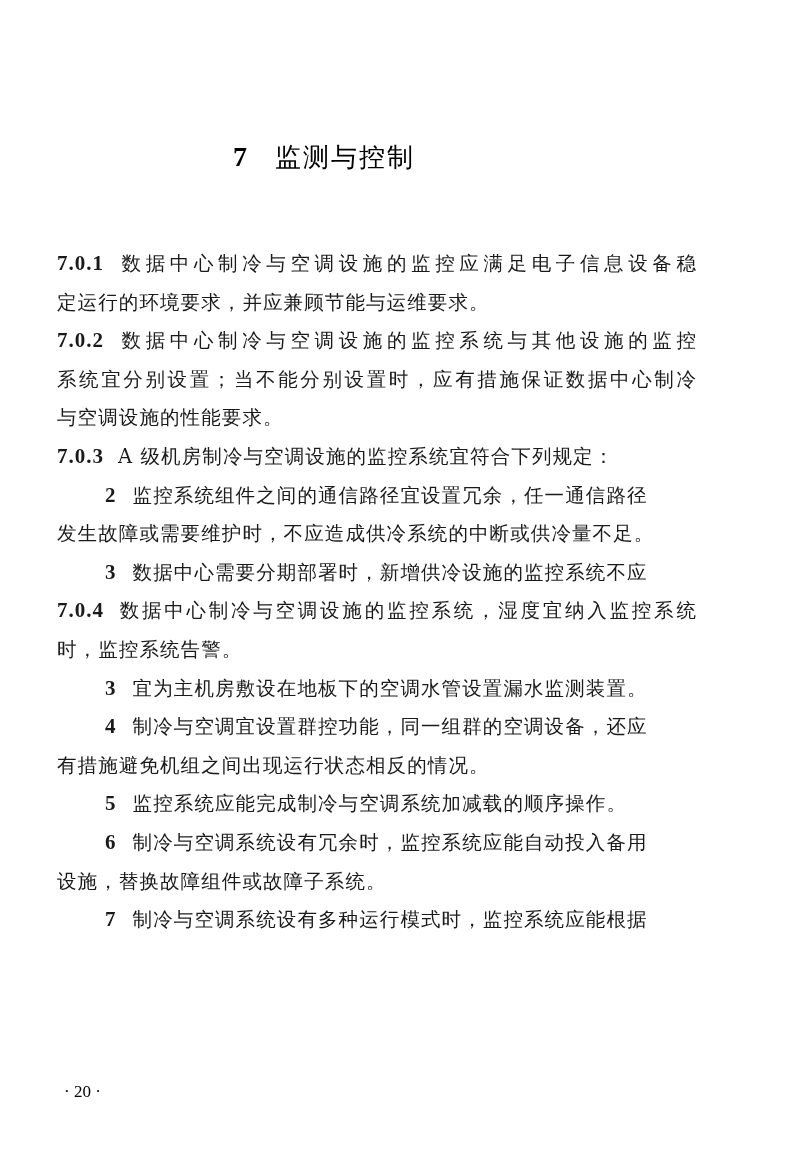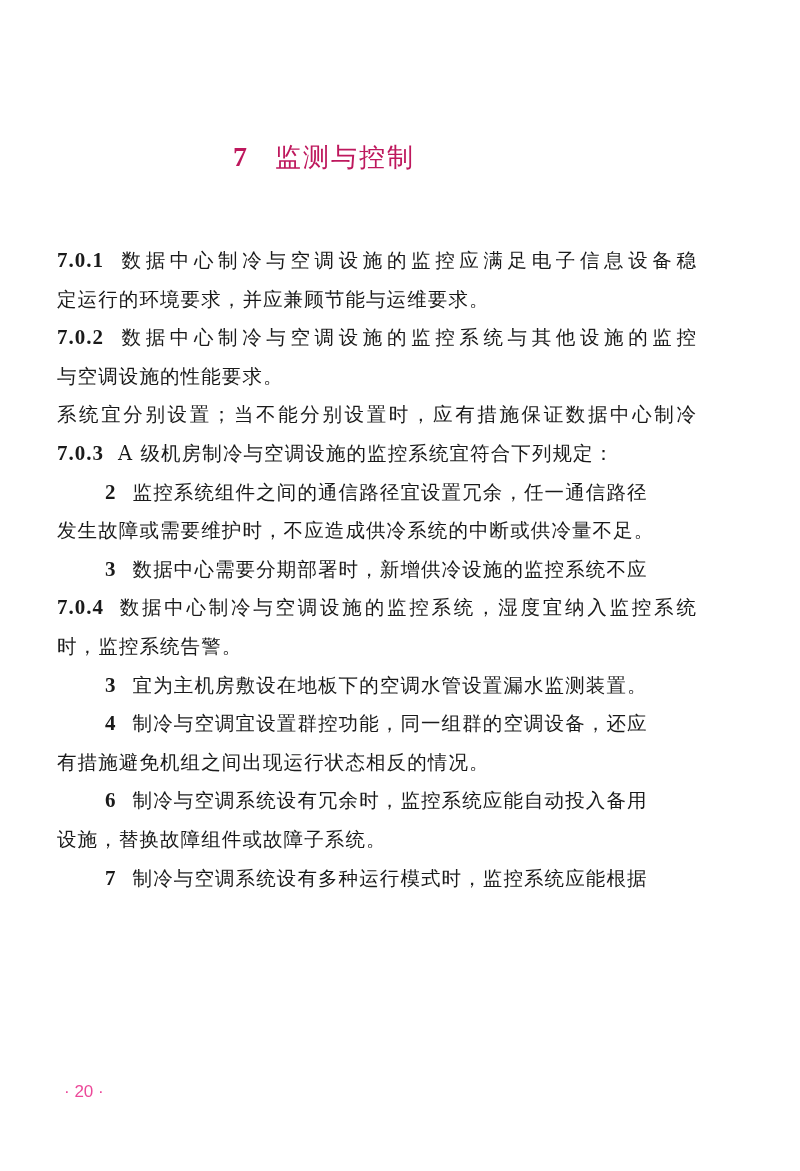--- a/index.html
+++ b/index.html
@@ -4,57 +4,57 @@
 <style>
   html, body { margin: 0; padding: 0; }
   body {
     width: 800px; height: 1171px; background: #ffffff; color: #1a1a1a;
     font-family: "DejaVu Serif", "Liberation Serif", serif;
     position: relative; overflow: hidden;
   }
   .page { position: absolute; left: 0; top: 0; width: 800px; height: 1171px; }
   .chapter-title {
     position: absolute; top: 140px; left: 0; width: 648px; text-align: center;
-    font-size: 26px; letter-spacing: 2px; color: #be185d;
+    font-size: 26px; letter-spacing: 2px; color: #000000;
   }
   .chapter-title .num { font-weight: bold; margin-right: 26px; font-family: "Liberation Serif", serif; font-size: 28px; }
   .body-text { position: absolute; left: 57px; top: 248px; width: 640px; }
   .line {
-    height: 38.6px; line-height: 25px; font-size: 19.5px; white-space: nowrap;
+    height: 38.6px; line-height: 31px; font-size: 19.5px; white-space: nowrap;
     letter-spacing: 1.1px; color: #1a1a1a; overflow: visible;
   }
   .clause-num { font-weight: bold; font-family: "Liberation Serif", serif; font-size: 21px; margin-right: 14px; letter-spacing: 1px; }
   .item-num { font-weight: bold; font-family: "Liberation Serif", serif; font-size: 21px; margin-right: 16px; }
   .indent { padding-left: 48px; }
   .justify { text-align: justify; text-align-last: justify; width: 640px; }
   .page-number {
     position: absolute; left: 64px; top: 1082px; font-size: 17px;
-    font-family: Liberation Sans, sans-serif; color: #ec4899;
+    font-family: Liberation Serif, serif; color: #000000;
   }
 </style>
 </head>
 <body>
 
 <div class="page">
 
   <div class="chapter-title">
     <span class="num">7</span><span>监测与控制</span>
   </div>
 
   <div class="body-text">
 
     <div>
       <div class="line justify"><span class="clause-num">7.0.1</span><span>数据中心制冷与空调设施的监控应满足电子信息设备稳</span></div>
       <div class="line">定运行的环境要求，并应兼顾节能与运维要求。</div>
     </div>
 
     <div>
       <div class="line justify"><span class="clause-num">7.0.2</span><span>数据中心制冷与空调设施的监控系统与其他设施的监控</span></div>
+      <div class="line justify">系统宜分别设置；当不能分别设置时，应有措施保证数据中心制冷</div>
       <div class="line">与空调设施的性能要求。</div>
-      <div class="line justify">系统宜分别设置；当不能分别设置时，应有措施保证数据中心制冷</div>
     </div>
 
     <div>
       <div class="line"><span class="clause-num">7.0.3</span><span>A 级机房制冷与空调设施的监控系统宜符合下列规定：</span></div>
 
       <div>
       </div>
       <div>
         <div class="line indent"><span class="item-num">2</span><span>监控系统组件之间的通信路径宜设置冗余，任一通信路径</span></div>
         <div class="line">发生故障或需要维护时，不应造成供冷系统的中断或供冷量不足。</div>
@@ -71,20 +71,23 @@
         <div class="line">时，监控系统告警。</div>
       </div>
       <div>
         <div class="line indent"><span class="item-num">3</span><span>宜为主机房敷设在地板下的空调水管设置漏水监测装置。</span></div>
       </div>
       <div>
         <div class="line indent"><span class="item-num">4</span><span>制冷与空调宜设置群控功能，同一组群的空调设备，还应</span></div>
         <div class="line">有措施避免机组之间出现运行状态相反的情况。</div>
       </div>
       <div>
+        <div class="line indent"><span class="item-num">5</span><span>监控系统应能完成制冷与空调系统加减载的顺序操作。</span></div>
+      </div>
+      <div>
         <div class="line indent"><span class="item-num">6</span><span>制冷与空调系统设有冗余时，监控系统应能自动投入备用</span></div>
         <div class="line">设施，替换故障组件或故障子系统。</div>
       </div>
       <div>
         <div class="line indent"><span class="item-num">7</span><span>制冷与空调系统设有多种运行模式时，监控系统应能根据</span></div>
       </div>
     </div>
 
   </div>
 

